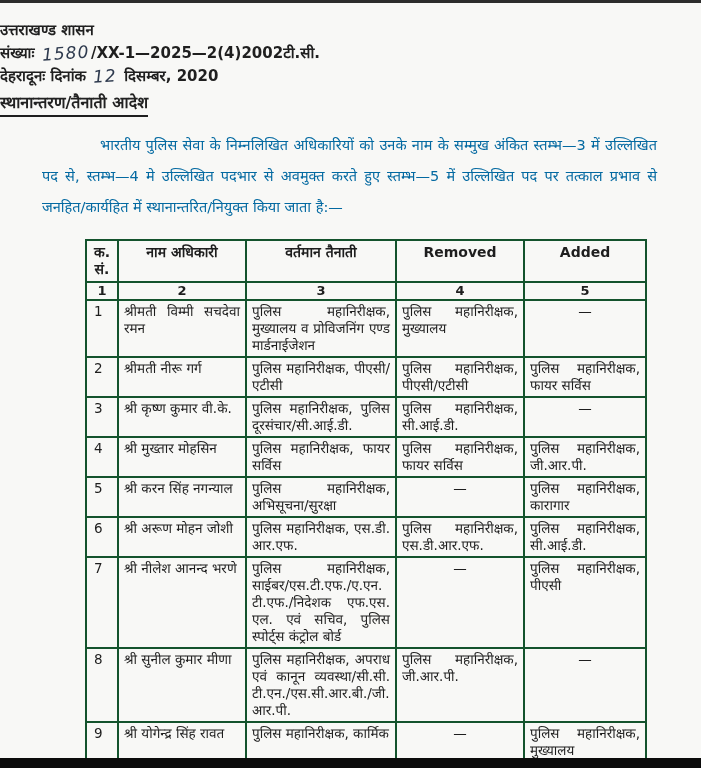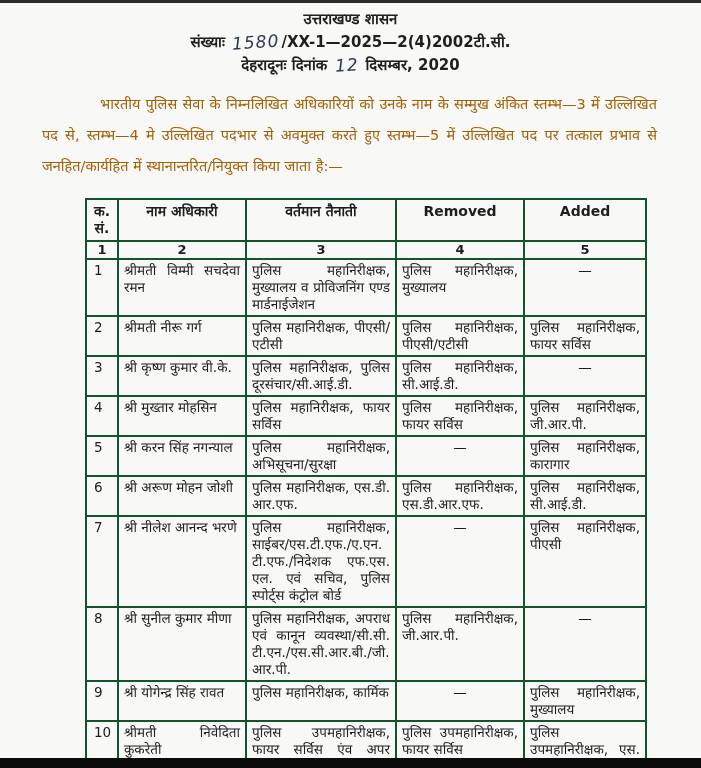--- a/index.html
+++ b/index.html
@@ -8,21 +8,21 @@
     position:relative;
     width:701px; height:768px;
     background:#f8f8f6;
     font-family:"DejaVu Sans", sans-serif;
     color:#222;
     overflow:hidden;
   }
   .topline { position:absolute; top:0; left:0; width:100%; height:3px; background:#2c2c2c; }
   .bottombar { position:absolute; bottom:0; left:0; width:100%; height:10px; background:#0b0b0b; }
 
-  .doc-header { text-align:center; padding-top:9px; font-weight:bold; }
+  .doc-header { padding-top:20px; font-weight:bold; }
   .h-line { font-size:15px; line-height:21px; color:#1f1f1f; }
   .h-line.num { font-size:15px; line-height:22px; }
   .hand {
     display:inline-block;
     font-style:italic;
     font-size:17px;
     letter-spacing:1px;
     transform:rotate(-4deg) translateY(1px);
     color:#2e3a4e;
     font-weight:normal;
@@ -37,21 +37,21 @@
     padding-bottom:1px;
     line-height:22px;
   }
 
   .para {
     margin:13px 44px 0 42px;
     text-align:justify;
     font-size:14.5px;
     line-height:31px;
     text-indent:58px;
-    color:#a16207;
+    color:#0369a1;
   }
 
   table.order {
     margin:16px 0 0 85px;
     width:560px;
     border-collapse:collapse;
     table-layout:fixed;
     font-size:13.5px;
     line-height:17px;
     color:#1e1e1e;
@@ -89,20 +89,23 @@
   <div class="doc-header">
     <div class="h-line">उत्तराखण्ड शासन</div>
     <div class="h-line num">
       <span>संख्याः</span>
       <span class="hand">1580</span><span>/XX-1—2025—2(4)2002टी.सी.</span>
     </div>
     <div class="h-line num">
       <span>देहरादूनः दिनांक</span>
       <span class="hand">12</span>
       <span>दिसम्बर, 2020</span>
+    </div>
+    <div class="doc-title-wrap">
+      <span class="doc-title">स्थानान्तरण/तैनाती आदेश</span>
     </div>
   </div>
 
   <p class="para">भारतीय पुलिस सेवा के निम्नलिखित अधिकारियों को उनके नाम के सम्मुख अंकित स्तम्भ—3 में उल्लिखित पद से, स्तम्भ—4 मे उल्लिखित पदभार से अवमुक्त करते हुए स्तम्भ—5 में उल्लिखित पद पर तत्काल प्रभाव से जनहित/कार्यहित में स्थानान्तरित/नियुक्त किया जाता है:—</p>
 
   <table class="order">
     <colgroup>
       <col style="width:32px">
         <col style="width:128px">
         <col style="width:150px">

